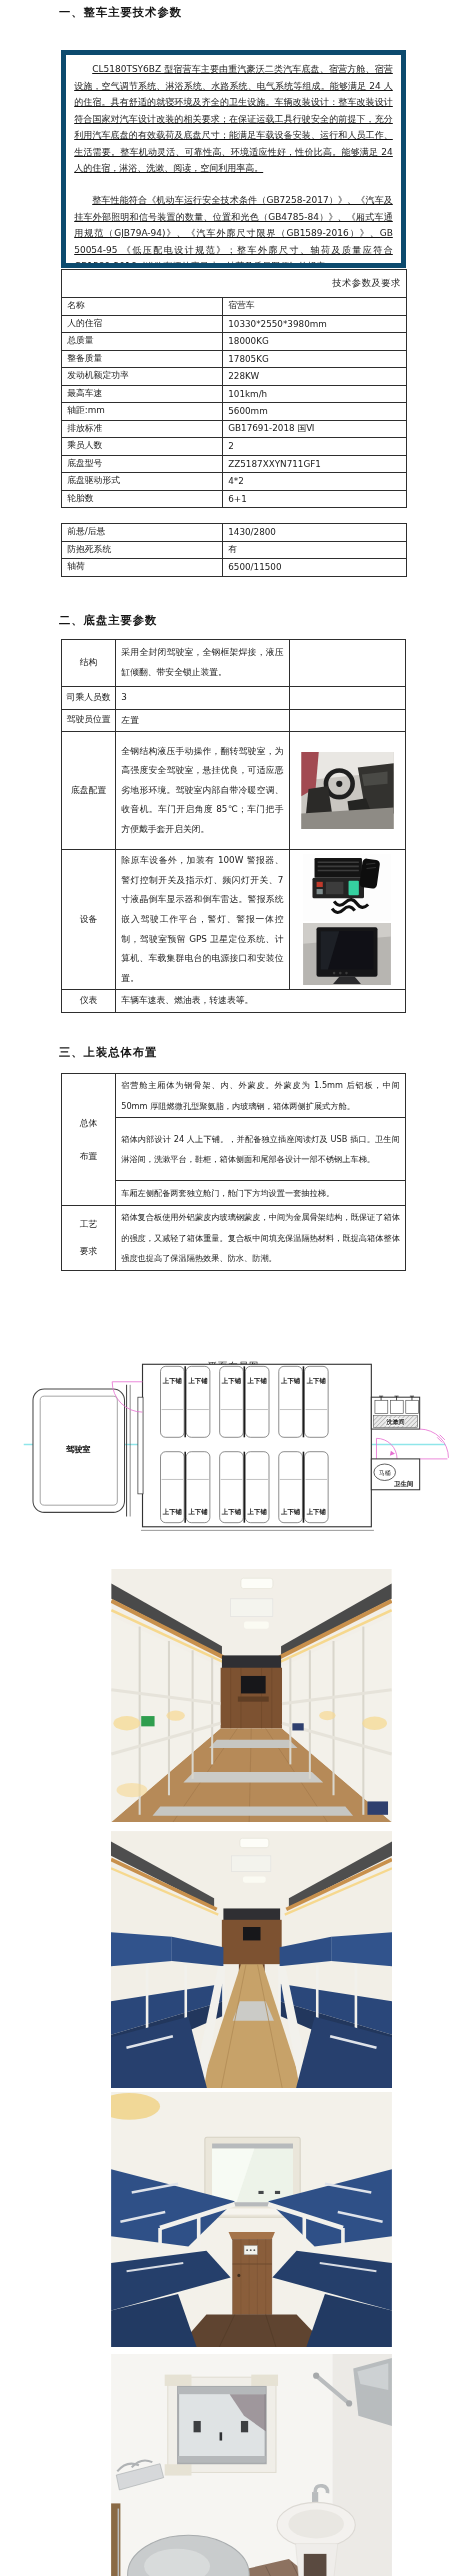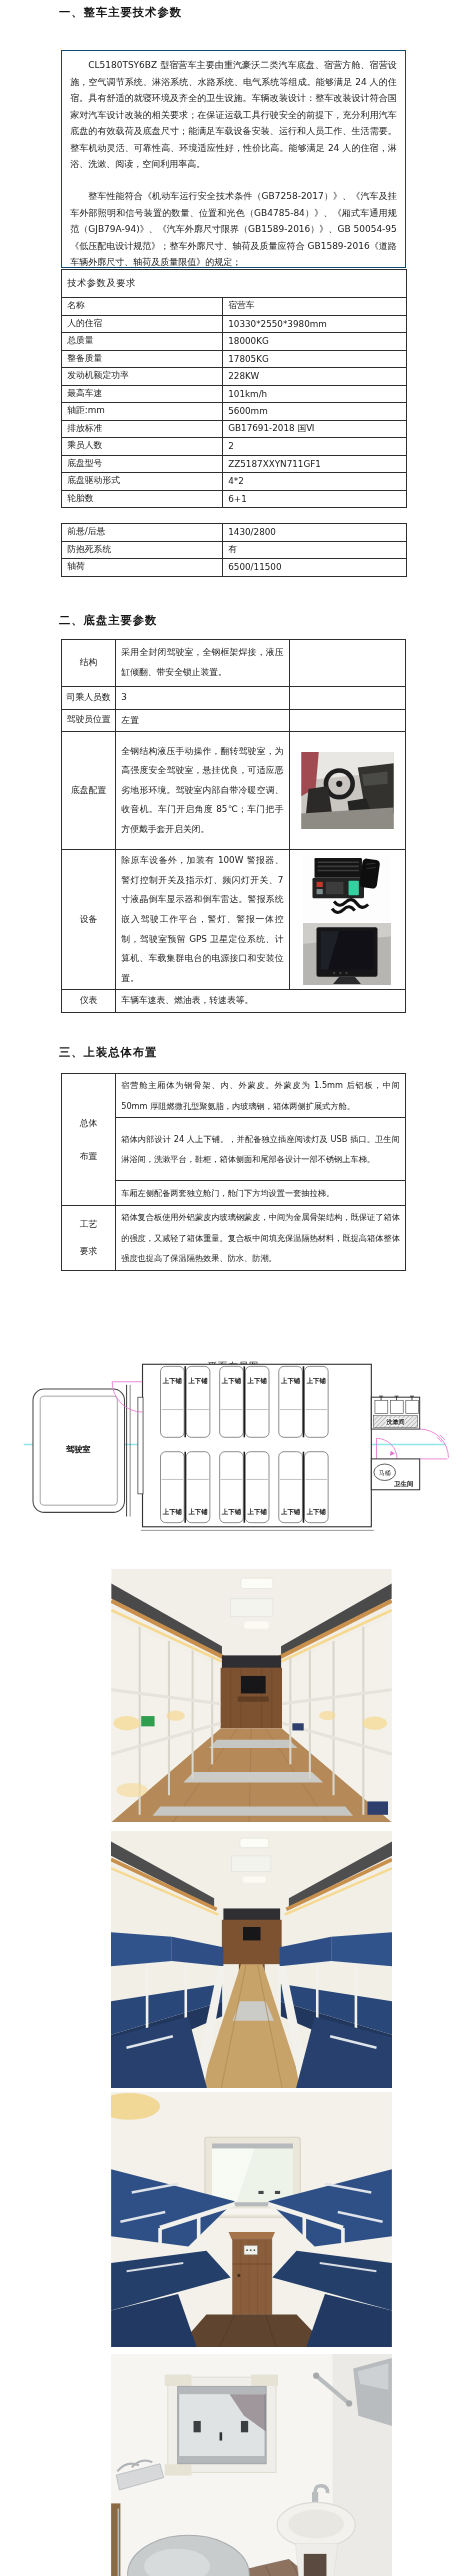--- a/index.html
+++ b/index.html
@@ -1,27 +1,27 @@
 <!DOCTYPE html>
 <html style="font-size:8.2px"><head>
 <meta charset="utf-8">
 <style>
   html,body{margin:0;padding:0;background:#ffffff;}
   body{width:464px;height:2631px;position:relative;font-family:"DejaVu Sans","Liberation Sans",sans-serif;color:#111;}
   .abs{position:absolute;}
   .sec-title{font-size:11.3px;font-weight:bold;letter-spacing:1px;color:#151515;}
-  .intro-box{box-sizing:border-box;border:1px solid #0c4a6e;width:345px;height:218px;padding:6.2px 8.2px 3.1px 8.2px;overflow:hidden;}
+  .intro-box{box-sizing:border-box;border:5px solid #0c4a6e;width:345px;height:218px;padding:6.2px 8.2px 3.1px 8.2px;overflow:hidden;text-decoration:underline;}
   .intro-box p{margin:0;font-size:9px;line-height:16.5px;text-align:justify;text-indent:2em;color:#1a1a1a;}
   .intro-box p + p{margin-top:15.5px;}
   table{border-collapse:collapse;table-layout:fixed;background:#fff;}
   td{border:0.8px solid #2e2e2e;font-size:8.8px;color:#1a1a1a;padding:1px 5.2px;vertical-align:middle;overflow:hidden;}
   .t-main{width:345px;}
   .t-main col.c1{width:161px;}
   .t-main col.c2{width:184px;}
-  .th-head{text-align:left;height:25px;font-size:9.3px;letter-spacing:0.5px;}
+  .th-head{text-align:right;height:25px;font-size:9.3px;letter-spacing:0.5px;}
   .h34{height:17.5px;}
   .t3 col.c1{width:54px;}
   .t3 col.c2{width:173px;}
   .t3 col.c3{width:116px;}
   .t3 td.lab{text-align:center;padding:1px 2.1px;}
   .t3 td.txt{line-height:19.6px;text-align:justify;}
   .r95{height:47px;}.r45{height:21.6px;}.r232{height:118px;}.r268{height:137px;}
   .t4{width:345px;}
   .t4 col.c1{width:54px;}
   .t4 col.c2{width:290px;}

